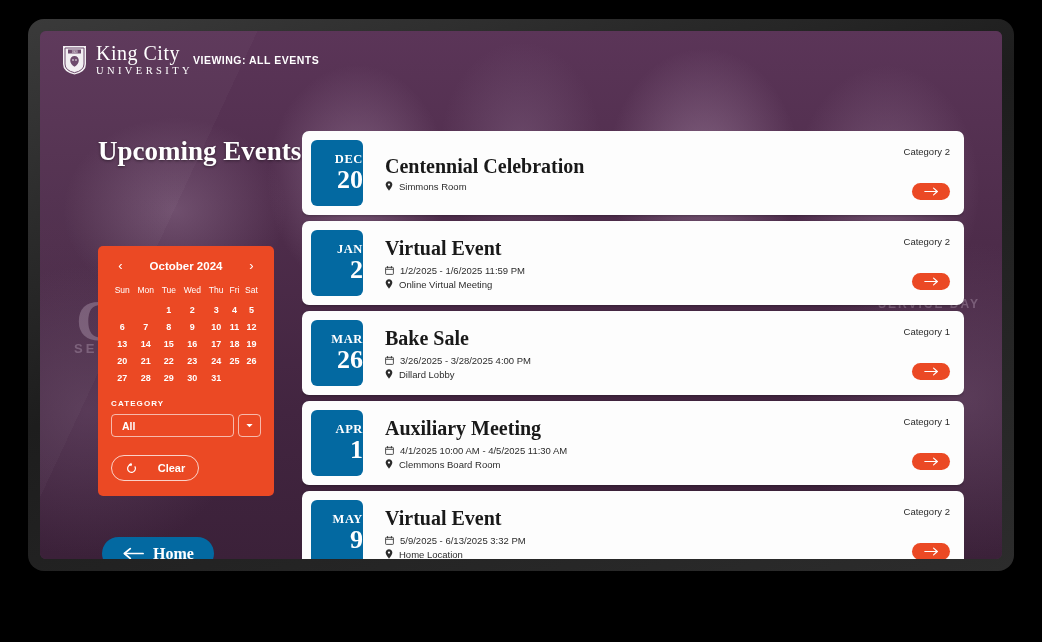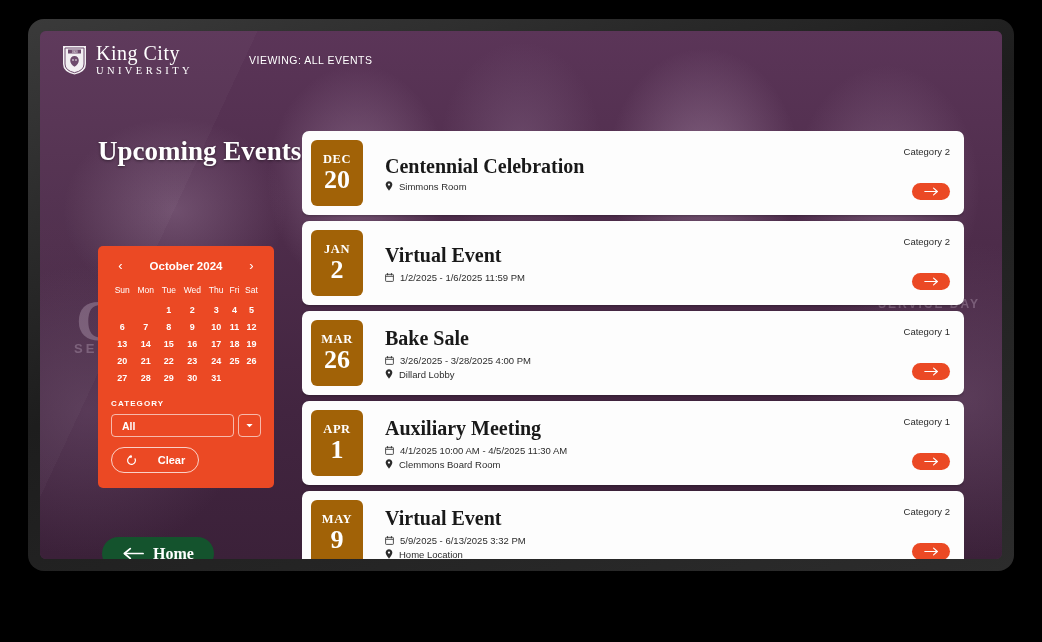--- a/index.html
+++ b/index.html
@@ -85,24 +85,23 @@
   .brand-words {
     display: flex;
     flex-direction: column;
     line-height: 1;
     font-family: "Liberation Serif", serif;
     color: #ffffff;
   }
   .brand-line1 { font-size: 20px; letter-spacing: .5px; }
   .brand-line2 { font-size: 10.5px; letter-spacing: 3.4px; margin-top: 3px; }
   .viewing {
-    margin-left: 56px;
     color: #ffffff;
     font-size: 10.5px;
-    font-weight: 400;
+    font-weight: 700;
     letter-spacing: .5px;
   }
 
   
   .page-title {
     position: absolute;
     left: 58px;
     top: 105px;
     font-family: "Liberation Serif", serif;
     font-weight: 700;
@@ -173,21 +172,21 @@
     cursor: pointer;
   }
   .select-arrow {
     width: 23px; height: 23px;
     border: 1px solid rgba(255,255,255,.62);
     border-radius: 4px;
     display: flex; align-items: center; justify-content: center;
     cursor: pointer;
   }
   .btn-clear {
-    margin-top: 10px;
+    margin-top: 18px;
     height: 26px;
     width: 88px;
     border: 1px solid rgba(255,255,255,.75);
     border-radius: 13px;
     display: flex;
     align-items: center;
     justify-content: center;
     gap: 20px;
     font-size: 11px;
     font-weight: 700;
@@ -196,21 +195,21 @@
     color: #fff;
   }
 
   
   .btn-home {
     position: absolute;
     left: 62px;
     top: 506px;
     width: 112px;
     height: 33px;
-    background: #14532d;
+    background: #0369a1;
     border-radius: 17px;
     display: flex;
     align-items: center;
     justify-content: center;
     gap: 9px;
     color: #ffffff;
     font-family: "Liberation Serif", serif;
     font-weight: 700;
     font-size: 16px;
     cursor: pointer;
@@ -237,26 +236,26 @@
     display: flex;
     align-items: center;
     padding: 0 14px 0 9px;
     box-shadow: 0 1px 3px rgba(0,0,0,.28);
     cursor: pointer;
     position: relative;
   }
   .date-badge {
     width: 52px;
     height: 66px;
-    background: #a16207;
+    background: #0369a1;
     border-radius: 6px;
     color: #ffffff;
     display: flex;
     flex-direction: column;
-    align-items: center;
+    align-items: flex-end;
     justify-content: center;
     flex: none;
   }
   .date-mon {
     font-family: "Liberation Serif", serif;
     font-weight: 700;
     font-size: 12.5px;
     letter-spacing: .6px;
   }
   .date-day {
@@ -472,20 +471,27 @@
     <div class="event-body">
       <div class="event-title">Virtual Event</div>
       <div class="meta-row">
               <svg class="meta-icon" width="9" height="9" viewBox="0 0 12 12">
      <rect x="0.8" y="1.8" width="10.4" height="9.4" rx="1" fill="none" stroke="#2c2c2c" stroke-width="1.1"></rect>
      <path d="M0.8 4.4 H11.2" stroke="#2c2c2c" stroke-width="1.1"></path>
      <path d="M3.4 0.6 V2.6 M8.6 0.6 V2.6" stroke="#2c2c2c" stroke-width="1.1" stroke-linecap="round"></path>
    </svg>
               <span>1/2/2025 - 1/6/2025 11:59 PM</span>
             </div>
+      <div class="meta-row loc">
+              <svg class="meta-icon" width="8" height="10" viewBox="0 0 10 13">
+     <path d="M5 0.4 C2.5 0.4 0.7 2.2 0.7 4.6 C0.7 7.6 5 12.6 5 12.6 C5 12.6 9.3 7.6 9.3 4.6 C9.3 2.2 7.5 0.4 5 0.4 Z" fill="#2c2c2c"></path>
+     <circle cx="5" cy="4.6" r="1.5" fill="#fdfdfd"></circle>
+   </svg>
+              <span>Online Virtual Meeting</span>
+            </div>
     </div>
     <div class="event-right">
       <span class="cat-text">Category 2</span>
       <button class="btn-go">
               <svg width="15" height="9" viewBox="0 0 18 10">
      <path d="M1 5 H16" stroke="#ffffff" stroke-width="1.4" stroke-linecap="round"></path>
      <path d="M11.5 1 L16 5 L11.5 9" fill="none" stroke="#ffffff" stroke-width="1.4" stroke-linecap="round" stroke-linejoin="round"></path>
    </svg>
             </button>
     </div>

